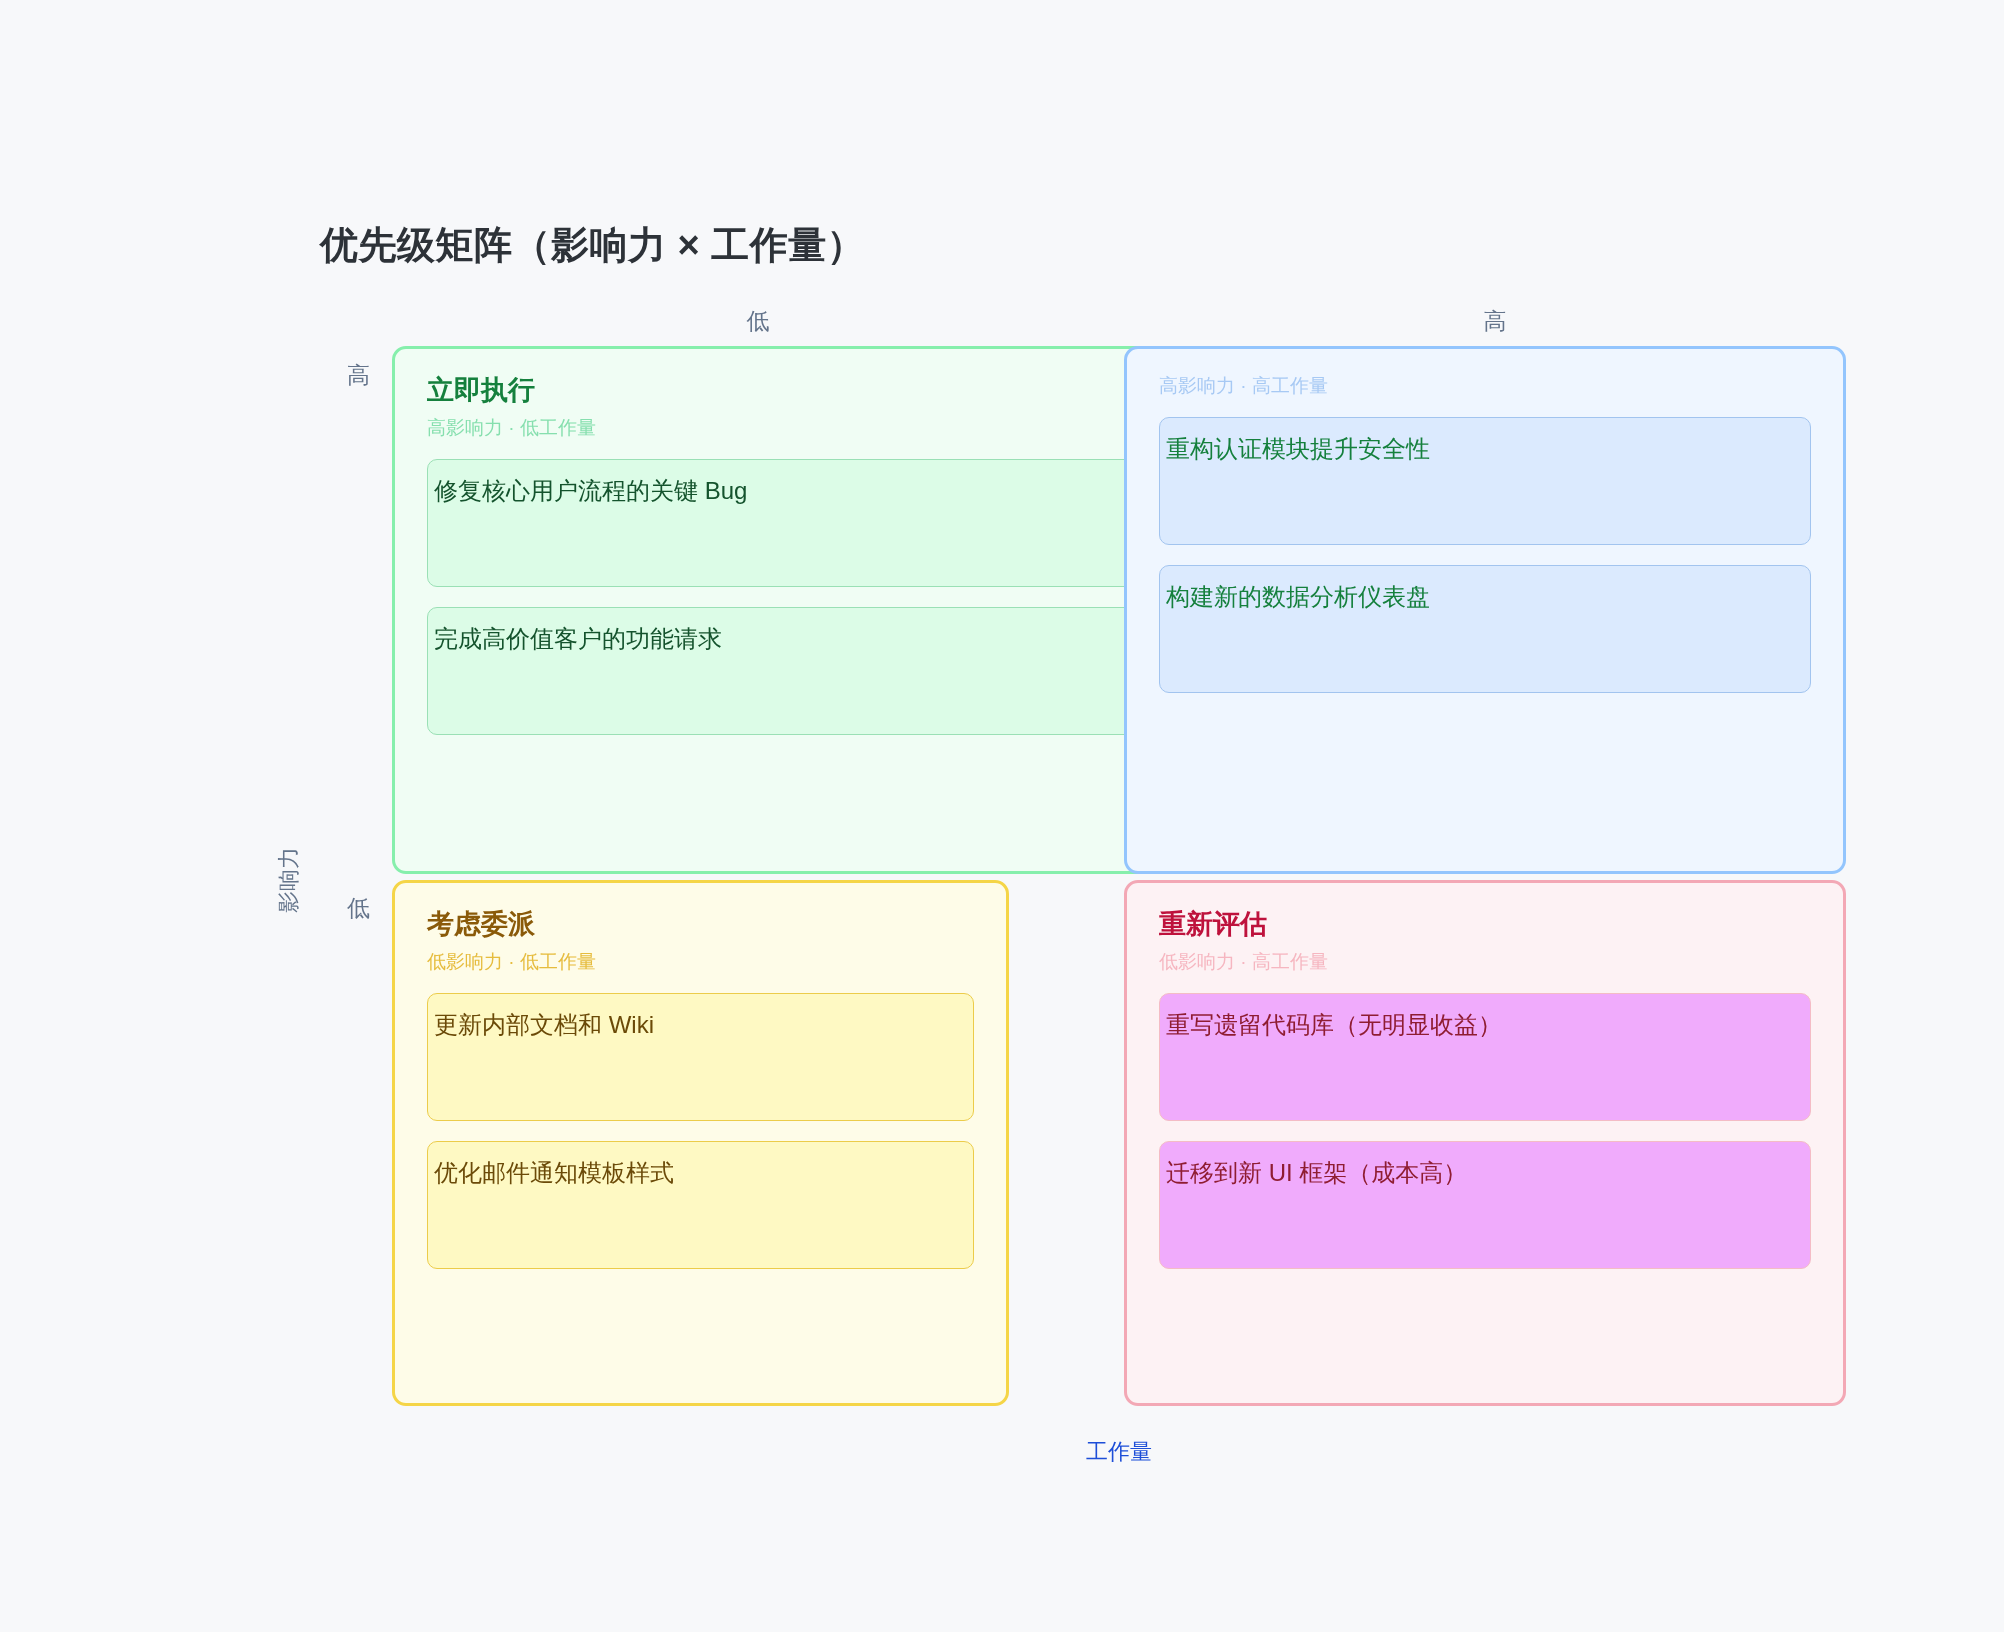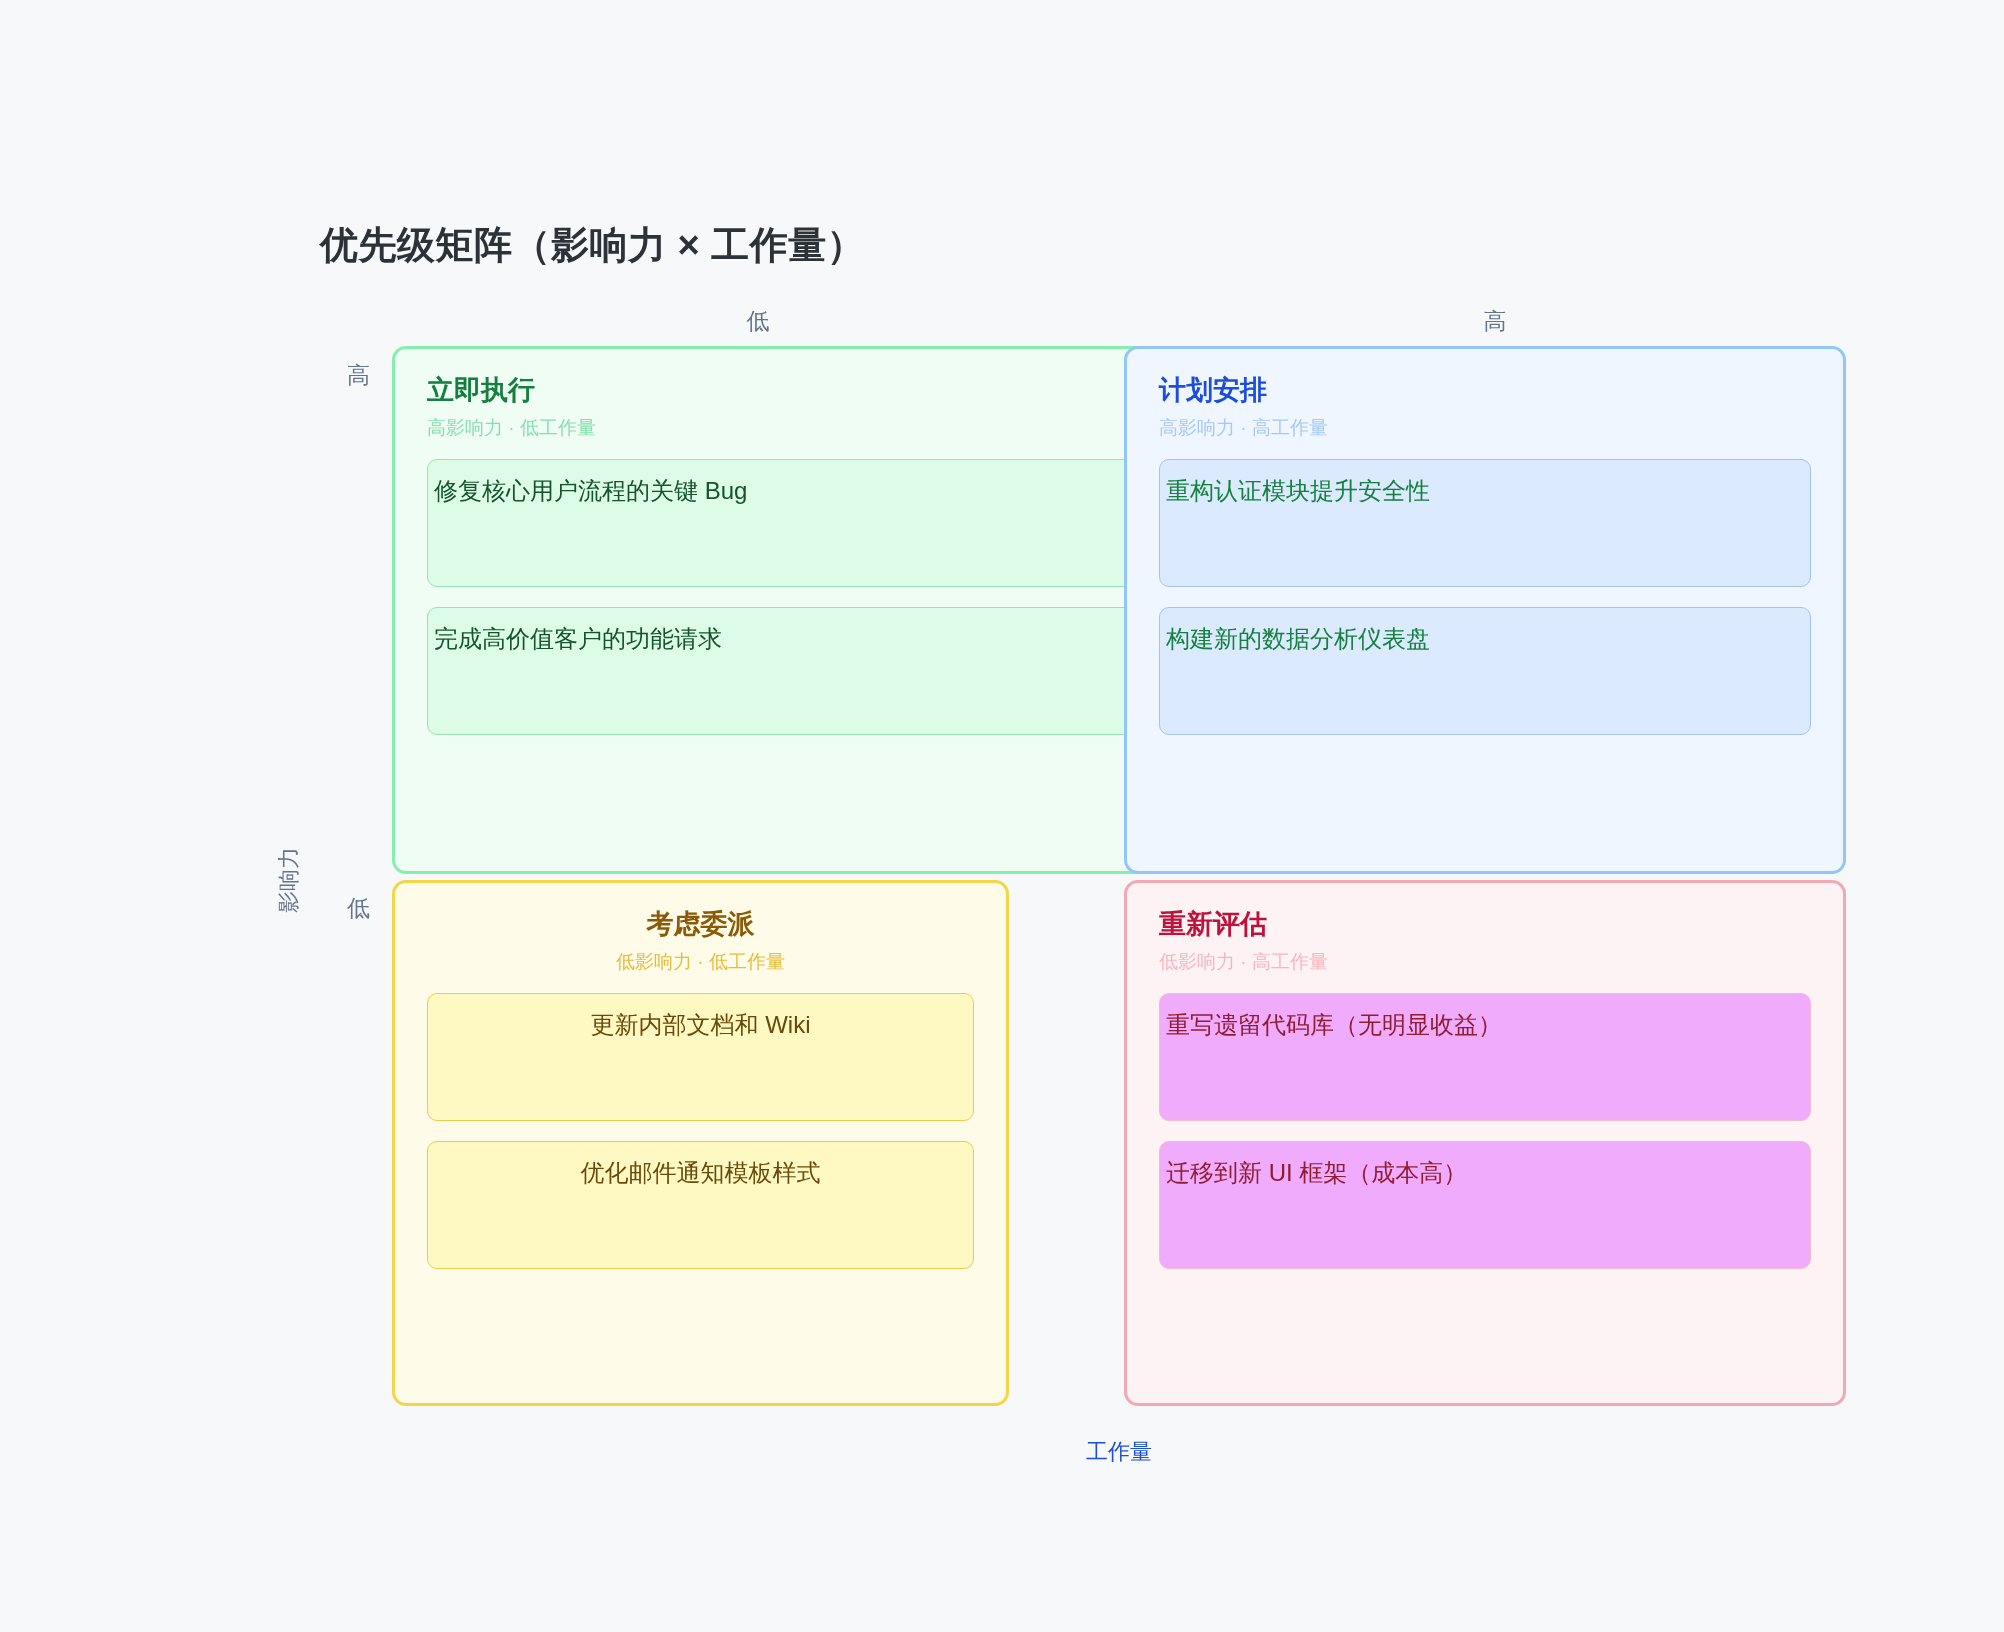--- a/index.html
+++ b/index.html
@@ -86,21 +86,21 @@
     position: absolute;
     box-sizing: border-box;
     border-width: 3px;
     border-style: solid;
     border-radius: 14px;
     padding: 26px 32px 0 32px;
   }
 
   .q-tl { left: 392px;  top: 346px;  width: 846px; height: 528px; }
   .q-tr { left: 1124px; top: 346px;  width: 722px; height: 528px; }
-  .q-bl { left: 392px;  top: 880px;  width: 617px; height: 526px; text-align: center; }
+  .q-bl { left: 392px;  top: 880px;  width: 617px; height: 526px; }
   .q-br { left: 1124px; top: 880px;  width: 722px; height: 526px; }
 
   .q-title {
     font-size: 27px;
     font-weight: bold;
     margin: 0 0 11px 0;
     line-height: 1.15;
     white-space: nowrap;
   }
   .q-subtitle {
@@ -165,21 +165,20 @@
   <div class="x-axis-title">工作量</div>
 
   <div class="quadrant q-tl">
     <div class="q-title">立即执行</div>
     <div class="q-subtitle">高影响力 · 低工作量</div>
     <div class="task-card">修复核心用户流程的关键 Bug</div>
     <div class="task-card">完成高价值客户的功能请求</div>
   </div>
 
   <div class="quadrant q-tr">
-    <div class="q-title">计划安排</div>
     <div class="q-subtitle">高影响力 · 高工作量</div>
     <div class="task-card">重构认证模块提升安全性</div>
     <div class="task-card">构建新的数据分析仪表盘</div>
   </div>
 
   <div class="quadrant q-bl">
     <div class="q-title">考虑委派</div>
     <div class="q-subtitle">低影响力 · 低工作量</div>
     <div class="task-card">更新内部文档和 Wiki</div>
     <div class="task-card">优化邮件通知模板样式</div>

